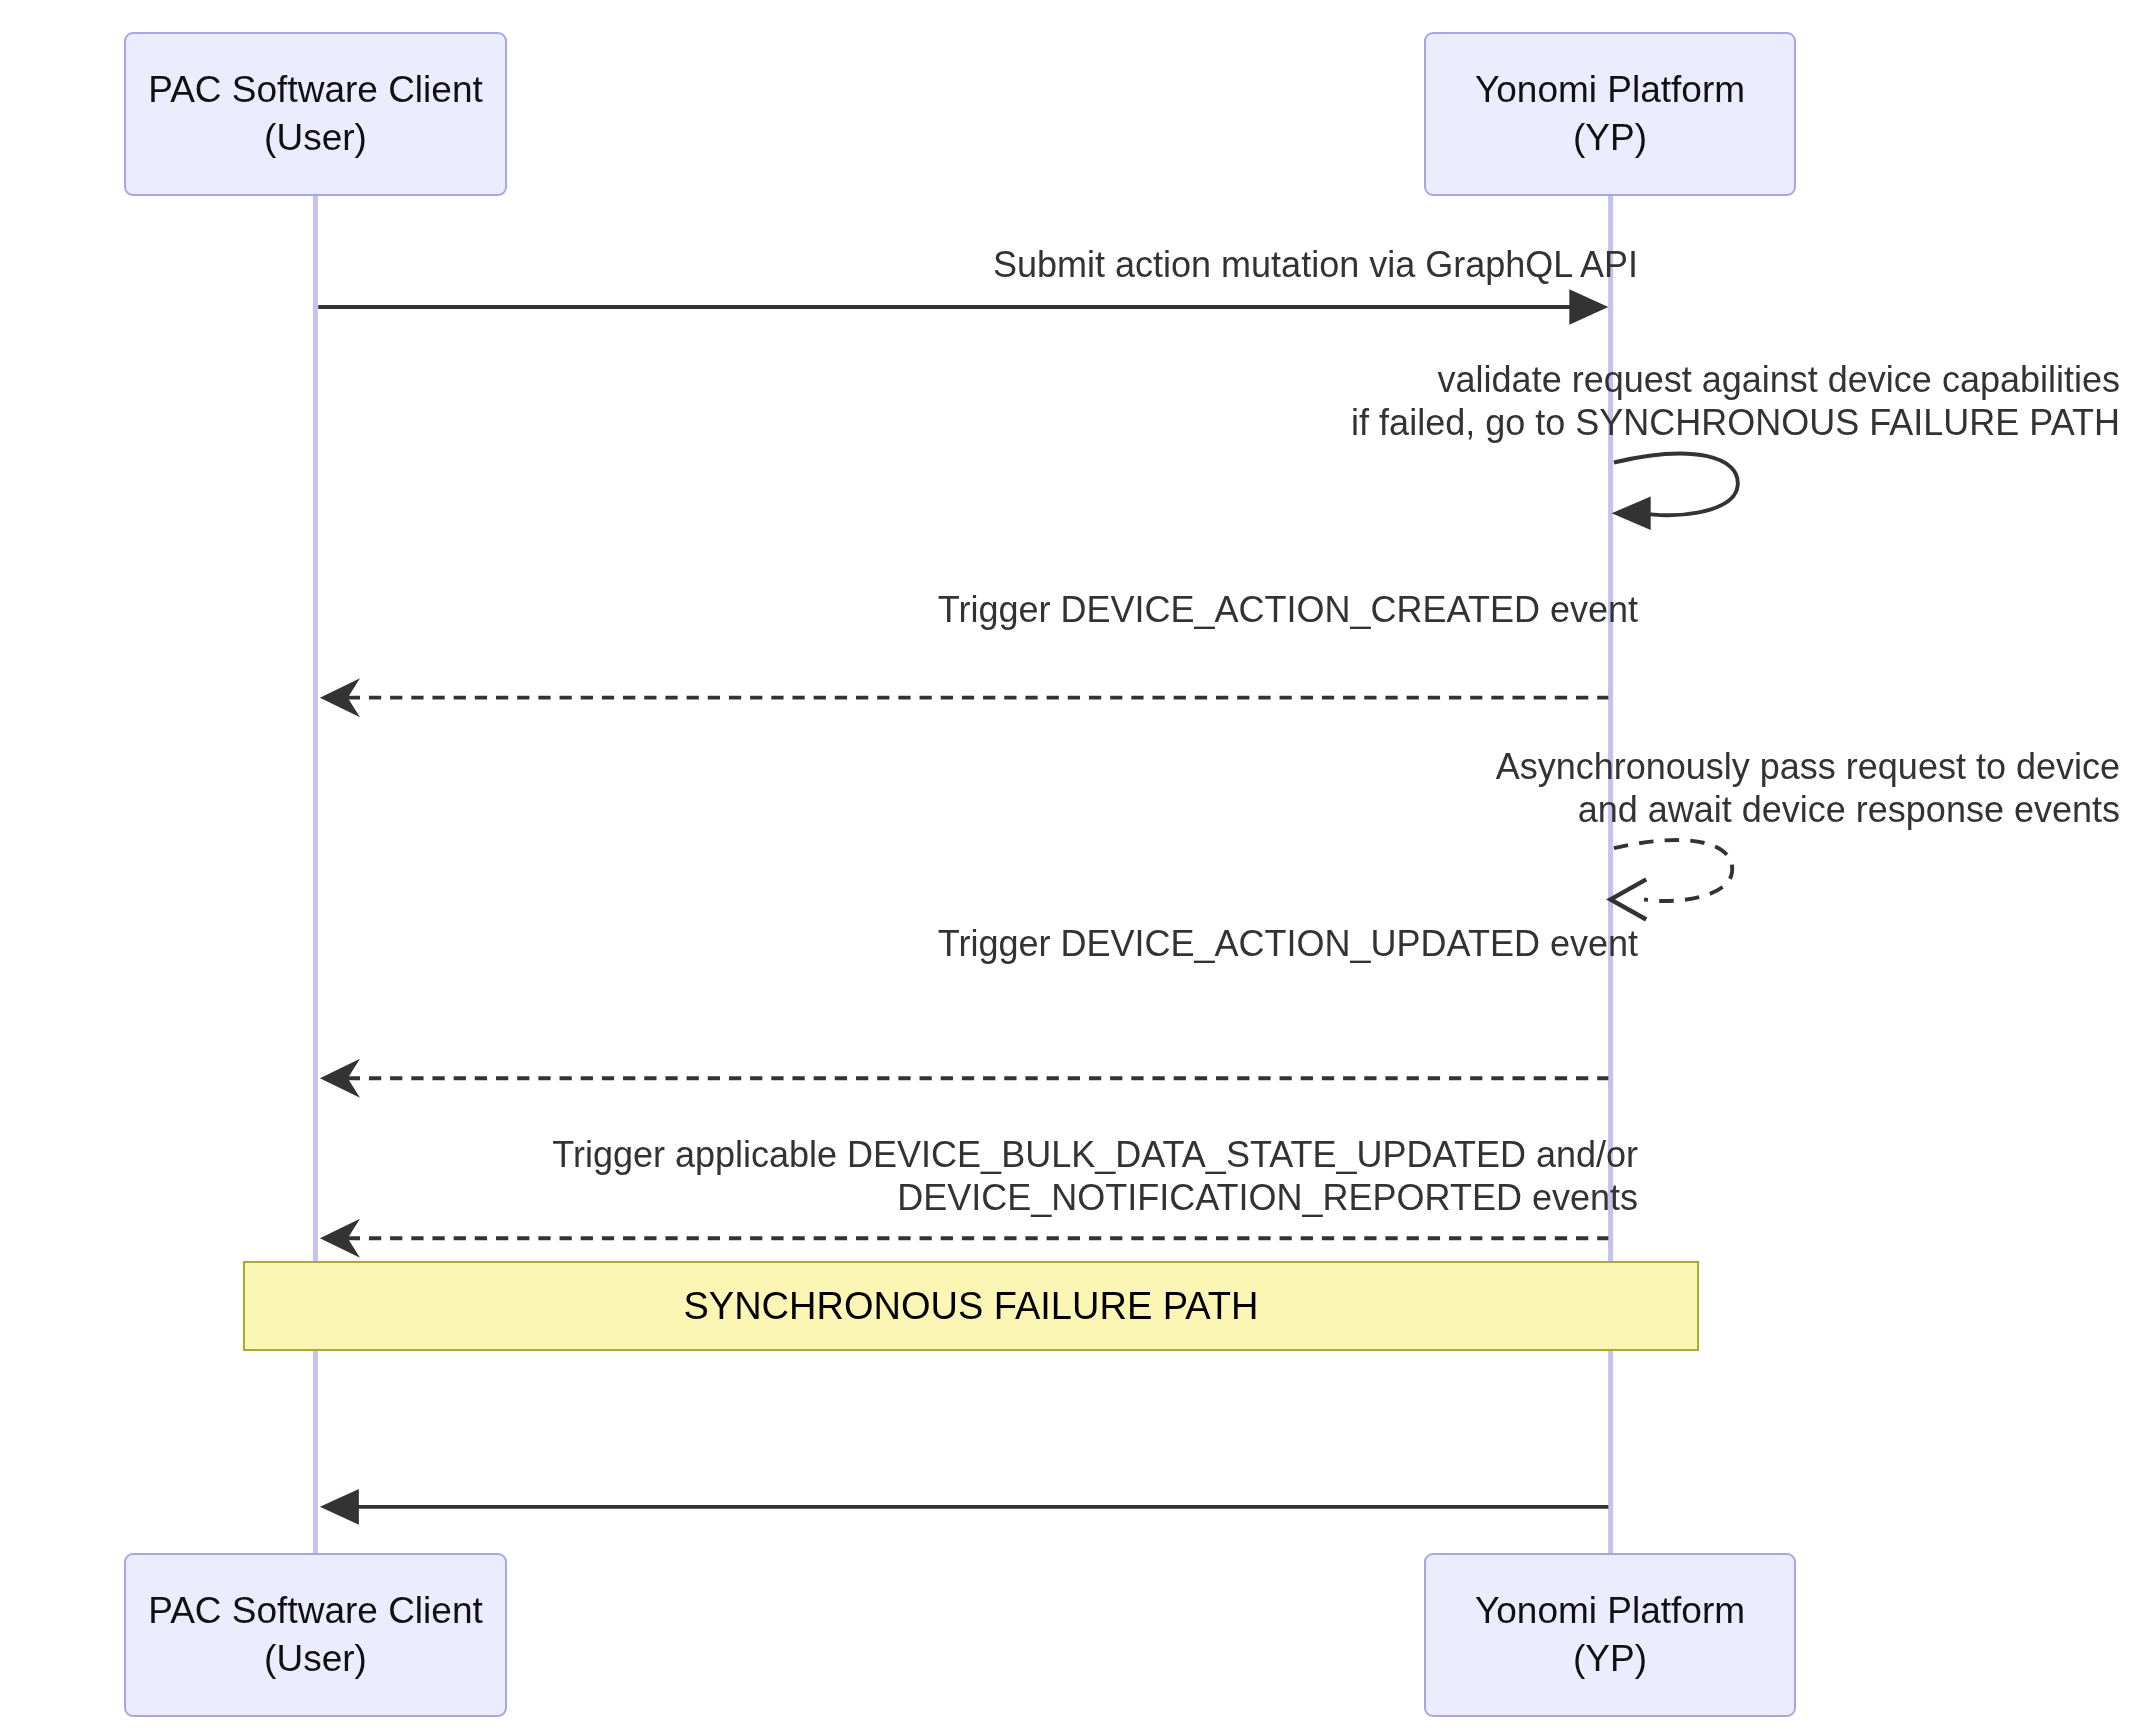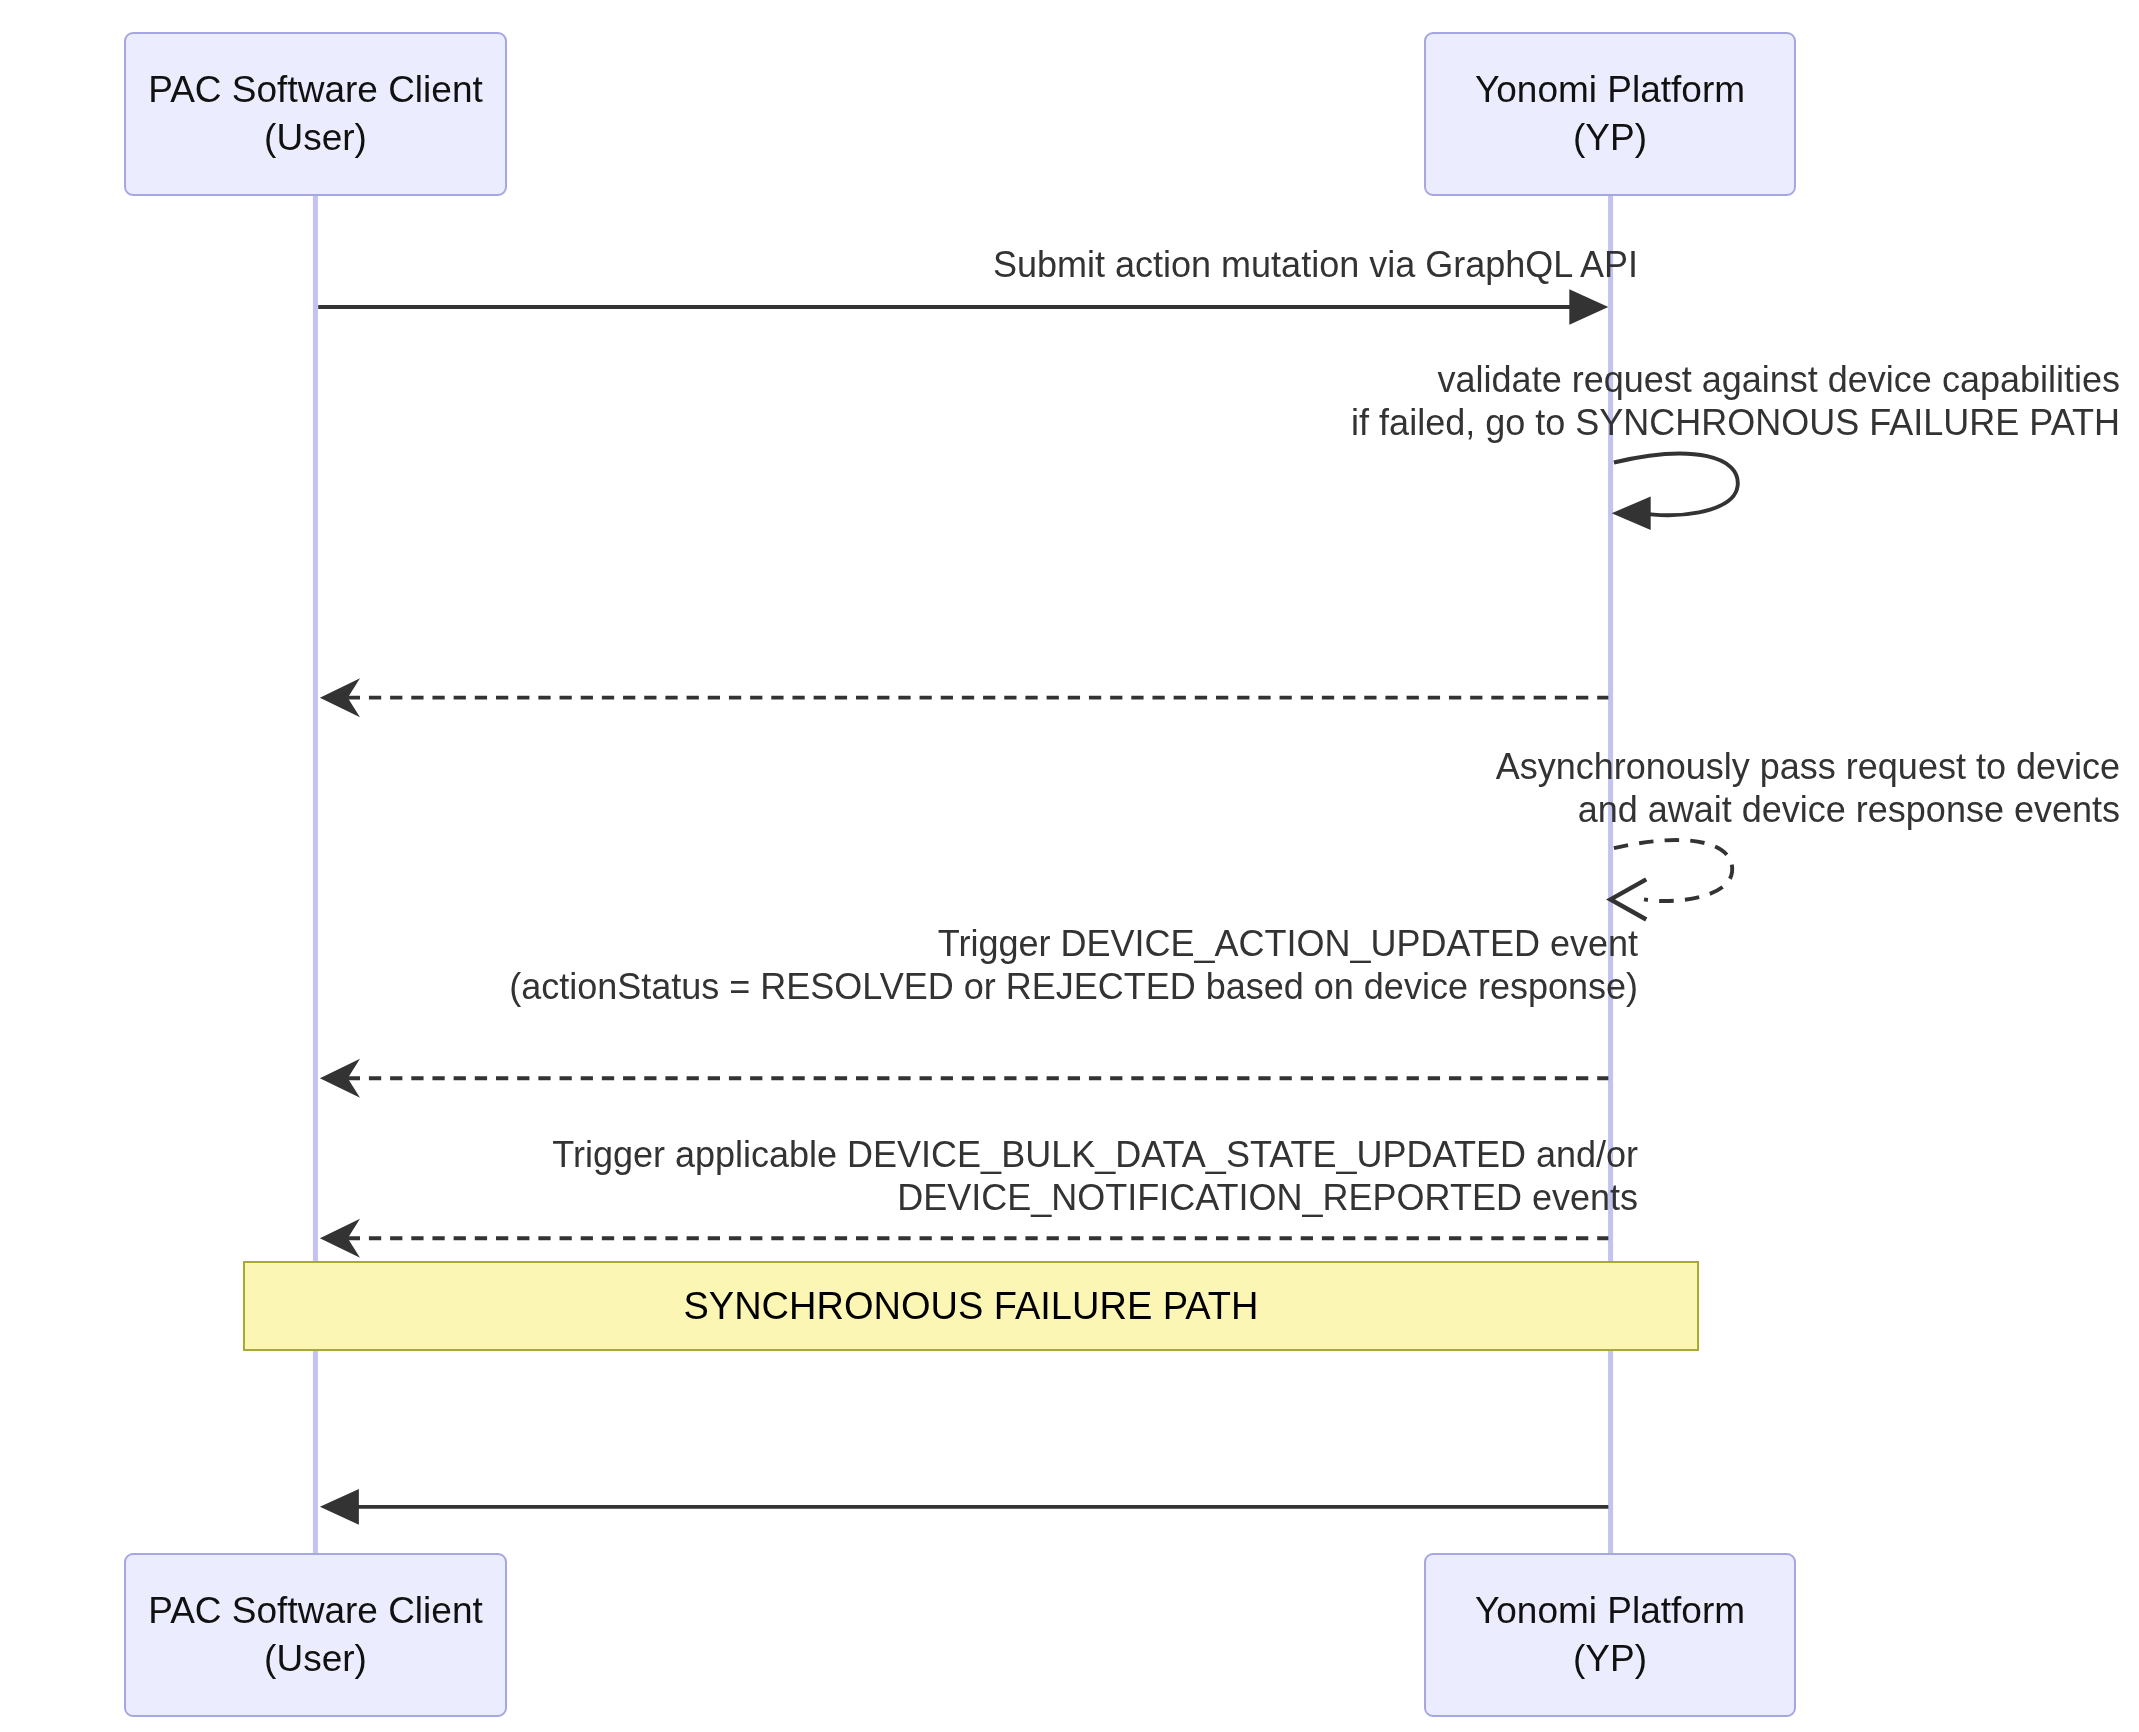--- a/index.html
+++ b/index.html
@@ -114,30 +114,30 @@
   <div class="msg" style="left:301px;top:231px;width:1337px;">
     <span>Submit action mutation via GraphQL API</span>
   </div>
 
   <div class="msg" style="left:1117px;top:346px;width:1003px;">
     <span>validate request against device capabilities</span>
     <span>if failed, go to SYNCHRONOUS FAILURE PATH</span>
   </div>
 
   <div class="msg" style="left:301px;top:576px;width:1337px;">
+    <span>Trigger DEVICE_ACTION_CREATED event</span>
   </div>
 
   <div class="msg" style="left:1117px;top:733px;width:1003px;">
     <span>Asynchronously pass request to device</span>
     <span>and await device response events</span>
   </div>
 
   <div class="msg" style="left:301px;top:910px;width:1337px;">
     <span>Trigger DEVICE_ACTION_UPDATED event</span>
-    <span>(actionStatus = RESOLVED or REJECTED based on device response)</span>
   </div>
 
   <div class="msg" style="left:301px;top:1121px;width:1337px;">
     <span>Trigger applicable DEVICE_BULK_DATA_STATE_UPDATED and/or</span>
     <span>DEVICE_NOTIFICATION_REPORTED events</span>
   </div>
 
   <div class="note" style="left:243px;top:1249px;width:1456px;height:90px;">
     <span>SYNCHRONOUS FAILURE PATH</span>
   </div>

